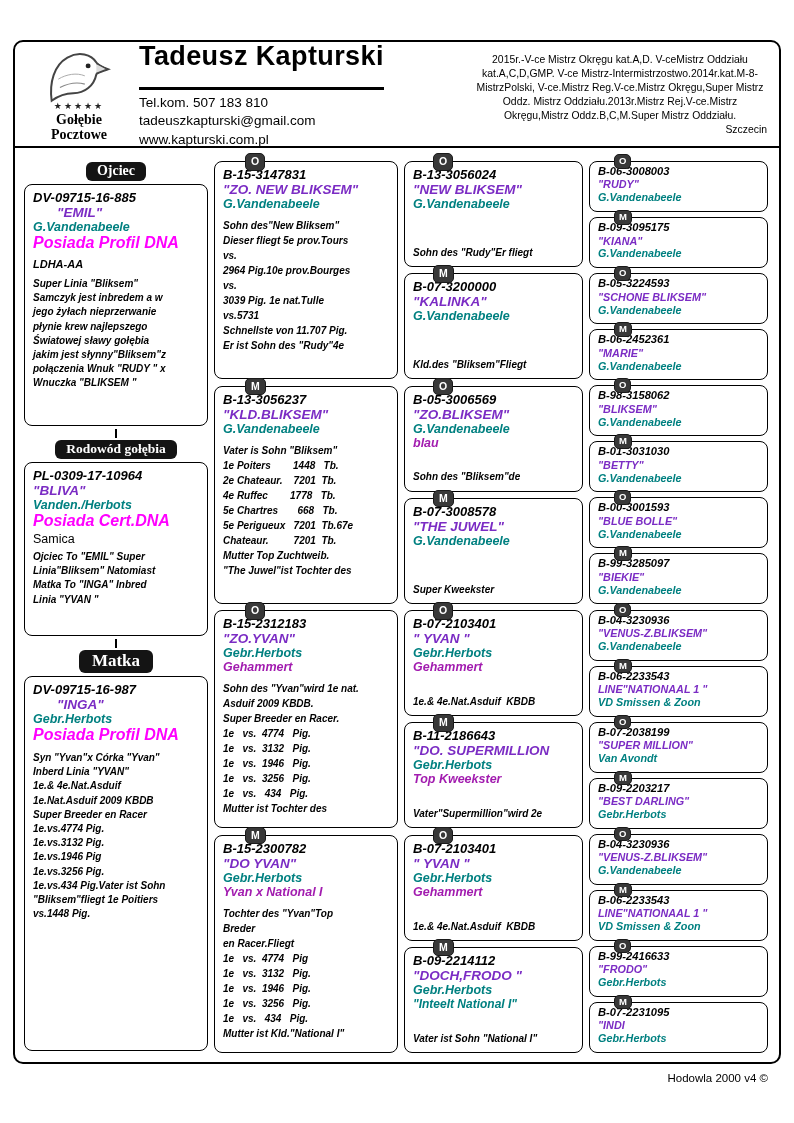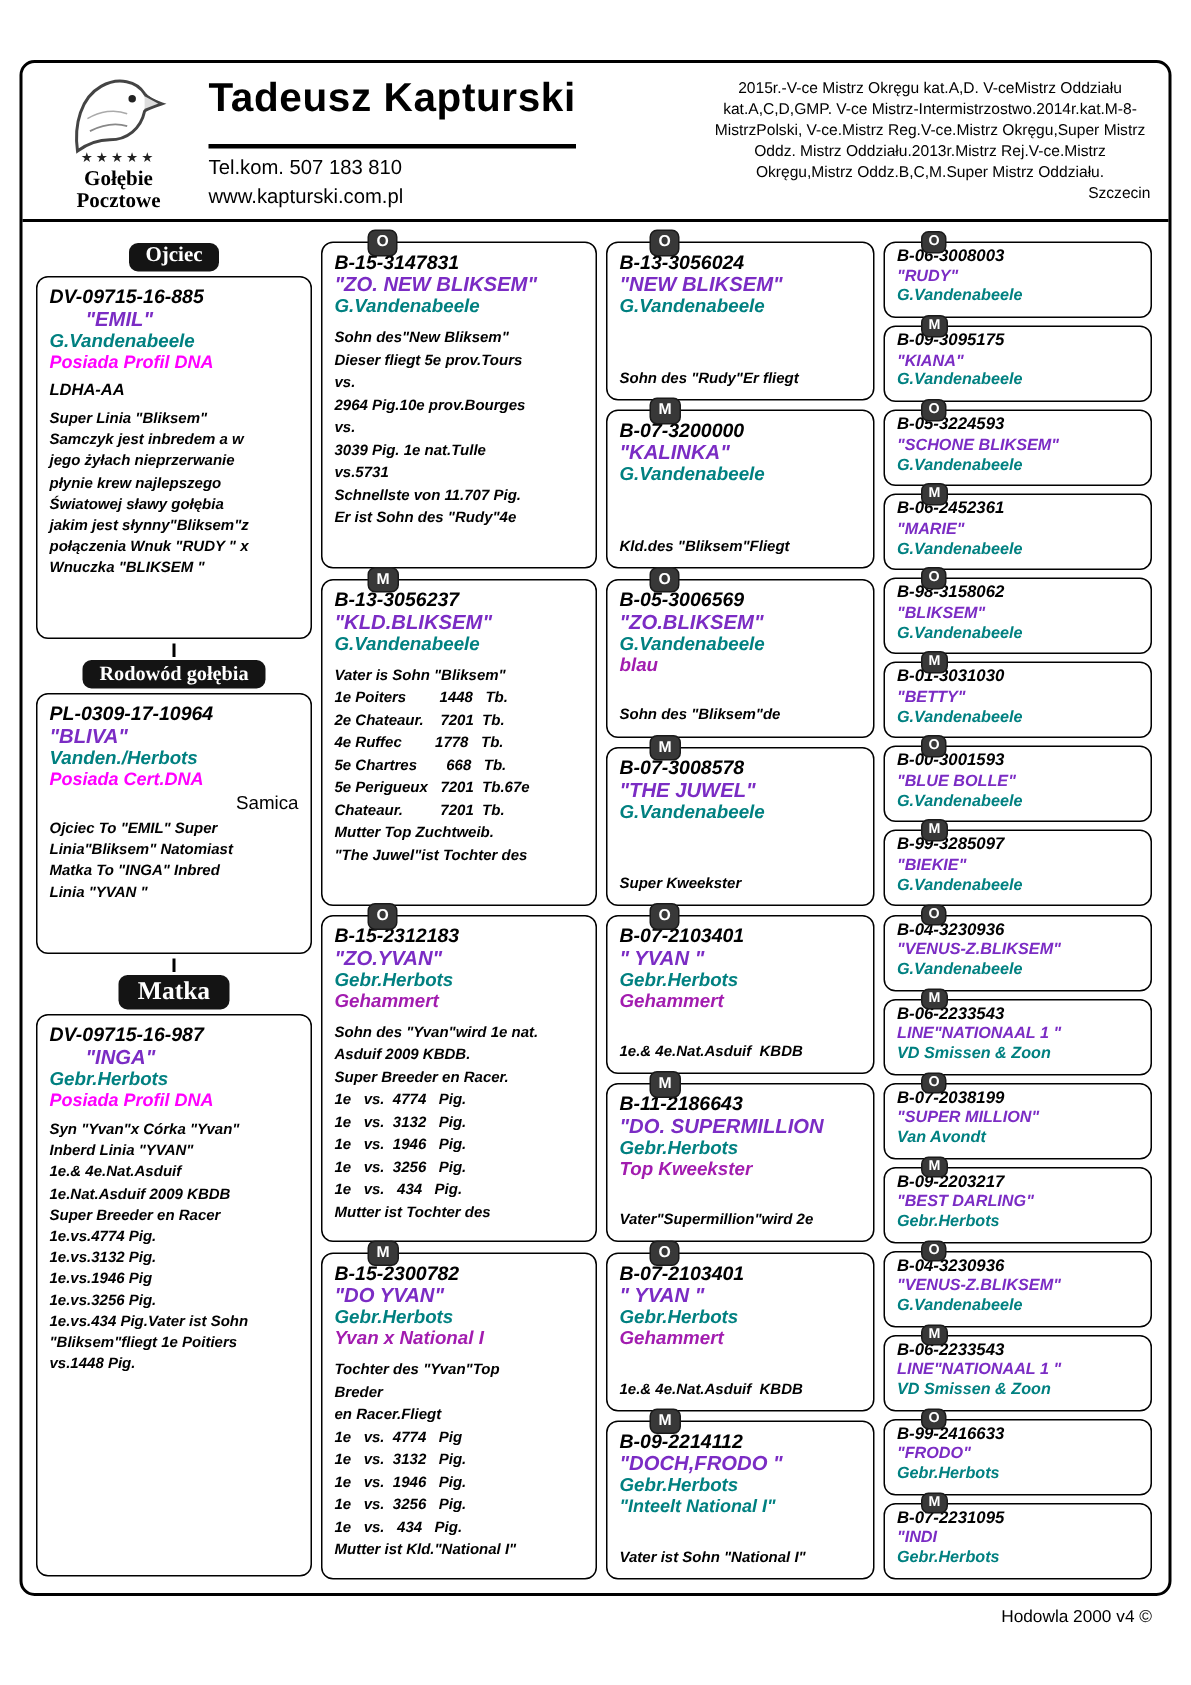--- a/index.html
+++ b/index.html
@@ -64,23 +64,23 @@
     line-height:1; padding:2px 5px 3px; border-radius:5px; border:1px solid #1a1a1a;
   }
   .g3 .sexmark { left:28px; }
   .g4 .sexmark { left:24px; top:-8px; font-size:9.5px; padding:1px 4px 2px; }
   
   .ring    { font-size:13px;   font-weight:bold; font-style:italic; color:#000; }
   .pname   { font-size:13.5px; font-weight:bold; font-style:italic; color:#7b2cc4; }
   .breeder { font-size:12.5px; font-weight:bold; font-style:italic; color:#008080; }
   .accent  { font-size:12.5px; font-weight:bold; font-style:italic; color:#a21caf; }
   .note    { font-size:12px;   font-weight:bold; font-style:italic; color:#008080; }
-  .dna     { font-size:12px; font-weight:bold; font-style:italic; color:#ff00ff; }
+  .dna     { font-size:16px; font-weight:bold; font-style:italic; color:#ff00ff; }
   .code    { font-size:11px;   font-weight:bold; font-style:italic; margin-top:6px; }
-  .plain   { font-size:12.5px; margin-top:2px;text-align:right; }
+  .plain   { font-size:12.5px; margin-top:2px; }
   .desc {
     font-size:10px; font-weight:bold; font-style:italic;
     white-space:pre; line-height:1.42; margin-top:7px; color:#000;
   }
   .g2 .desc { line-height:1.5; }
   .g3 .desc { margin-top:auto; margin-bottom:1px; }
   .father .pname, .mother .pname { padding-left:24px; }
   .g4 .ring    { font-size:11.2px; line-height:1.2; }
   .g4 .pname   { font-size:10.8px; line-height:1.2; }
   .g4 .breeder { font-size:10.8px; line-height:1.2; }
@@ -105,20 +105,21 @@
           <path d="M22 50 C32 45 42 43 52 46" fill="none" stroke="#888" stroke-width="1.4"></path>
           <path d="M20 40 C30 34 42 32 52 36" fill="none" stroke="#aaa" stroke-width="1.2"></path>
         </svg>
         <div class="logo-stars">★★★★★</div>
         <div class="logo-caption">Gołębie Pocztowe</div>
       </div>
       <div class="id-block">
         <div class="owner-name">Tadeusz Kapturski</div>
         <div class="contact">
           <div>Tel.kom. 507 183 810</div>
+          <div>tadeuszkapturski@gmail.com</div>
           <div>www.kapturski.com.pl</div>
         </div>
       </div>
       <div class="ach-block">
         <div class="achievements">2015r.-V-ce Mistrz Okręgu kat.A,D. V-ceMistrz Oddziału kat.A,C,D,GMP. V-ce Mistrz-Intermistrzostwo.2014r.kat.M-8-MistrzPolski, V-ce.Mistrz Reg.V-ce.Mistrz Okręgu,Super Mistrz Oddz. Mistrz Oddziału.2013r.Mistrz Rej.V-ce.Mistrz Okręgu,Mistrz Oddz.B,C,M.Super Mistrz Oddziału.</div>
         <div class="city">Szczecin</div>
       </div>
     </div>
 
     <div class="main">

